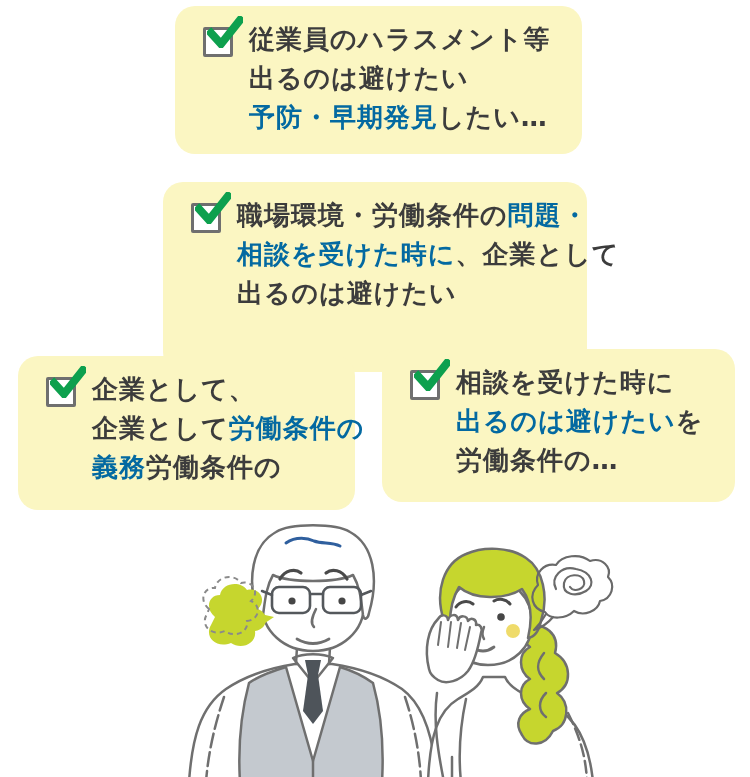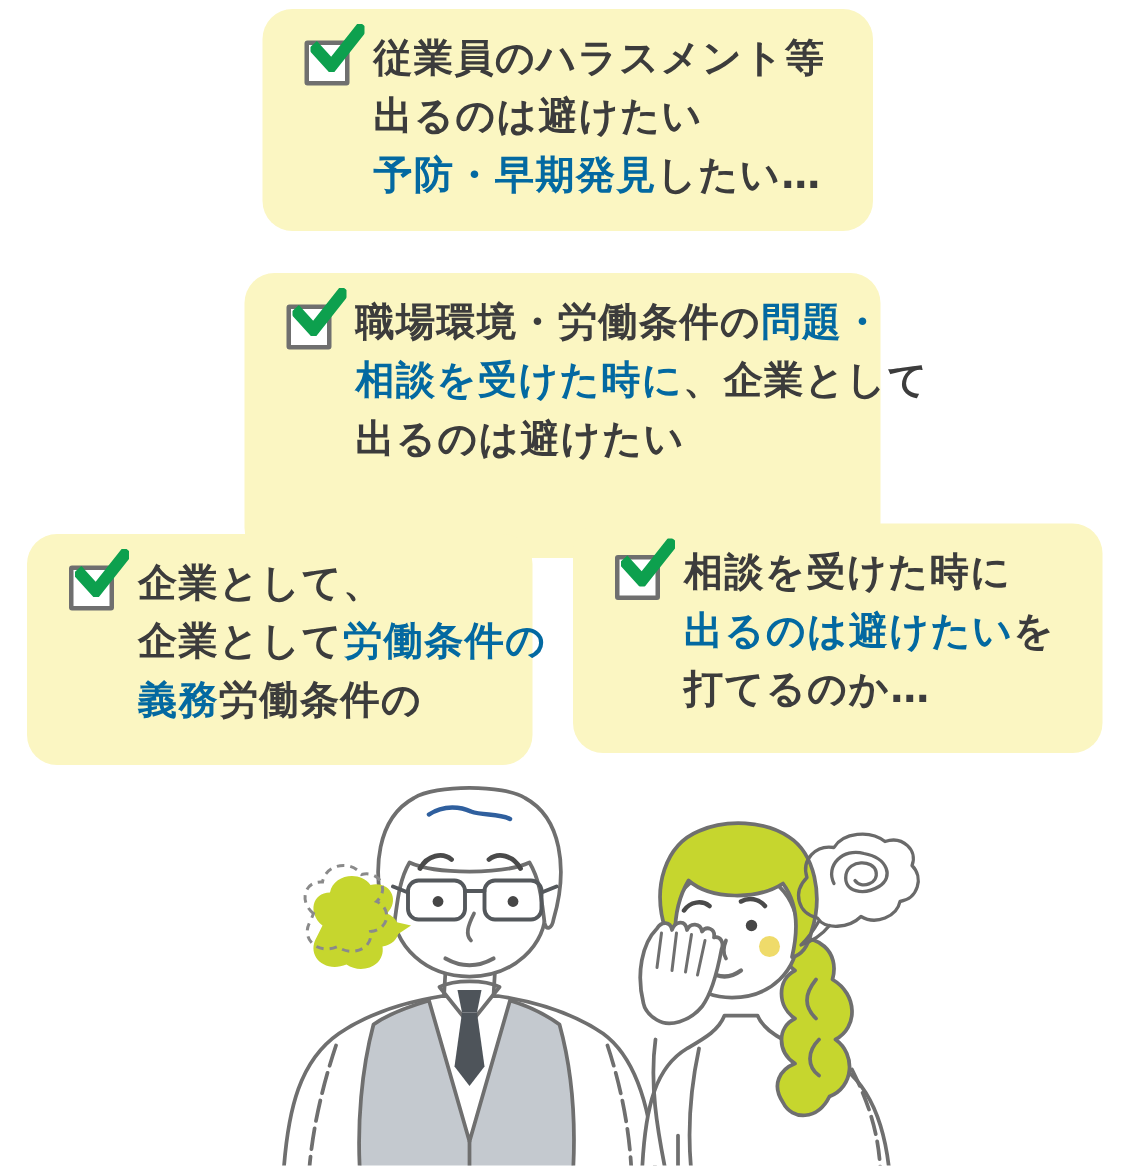--- a/index.html
+++ b/index.html
@@ -78,21 +78,21 @@
 <div class="card b4">
   <div class="check-col">
     <div class="checkbox"></div>
     <svg class="checkmark" width="36" height="32" viewBox="0 0 36 32">
         <path d="M4,17 L14,28 L33,4" fill="none" stroke="#0DA04E" stroke-width="8" stroke-linecap="square"></path>
       </svg>
   </div>
   <div class="text-col">
       <div class="line"><span class="seg">相談を受けた時に</span></div>
       <div class="line"><span class="seg green">出るのは避けたい</span><span class="seg">を</span></div>
-      <div class="line"><span class="seg">打てるのか…</span></div>
+      <div class="line"><span class="seg">労働条件の…</span></div>
     </div>
 </div>
 
 <svg class="illu" role="img" width="750" height="260" viewBox="0 0 750 260" aria-label="悩む男性と女性のイラスト">
 
   <g stroke="#6F6F6F" stroke-width="2.5" fill="none" stroke-linecap="round" stroke-linejoin="round">
 
     <path d="M189,265 C192,222 200,190 226,172 C248,157 276,150 295,147 L332,147 C352,150 380,157 402,172 C424,188 434,222 437,265" fill="#ffffff"></path>
 
     <path d="M224,180 C214,210 208,238 206,265" stroke-dasharray="14 5"></path>

